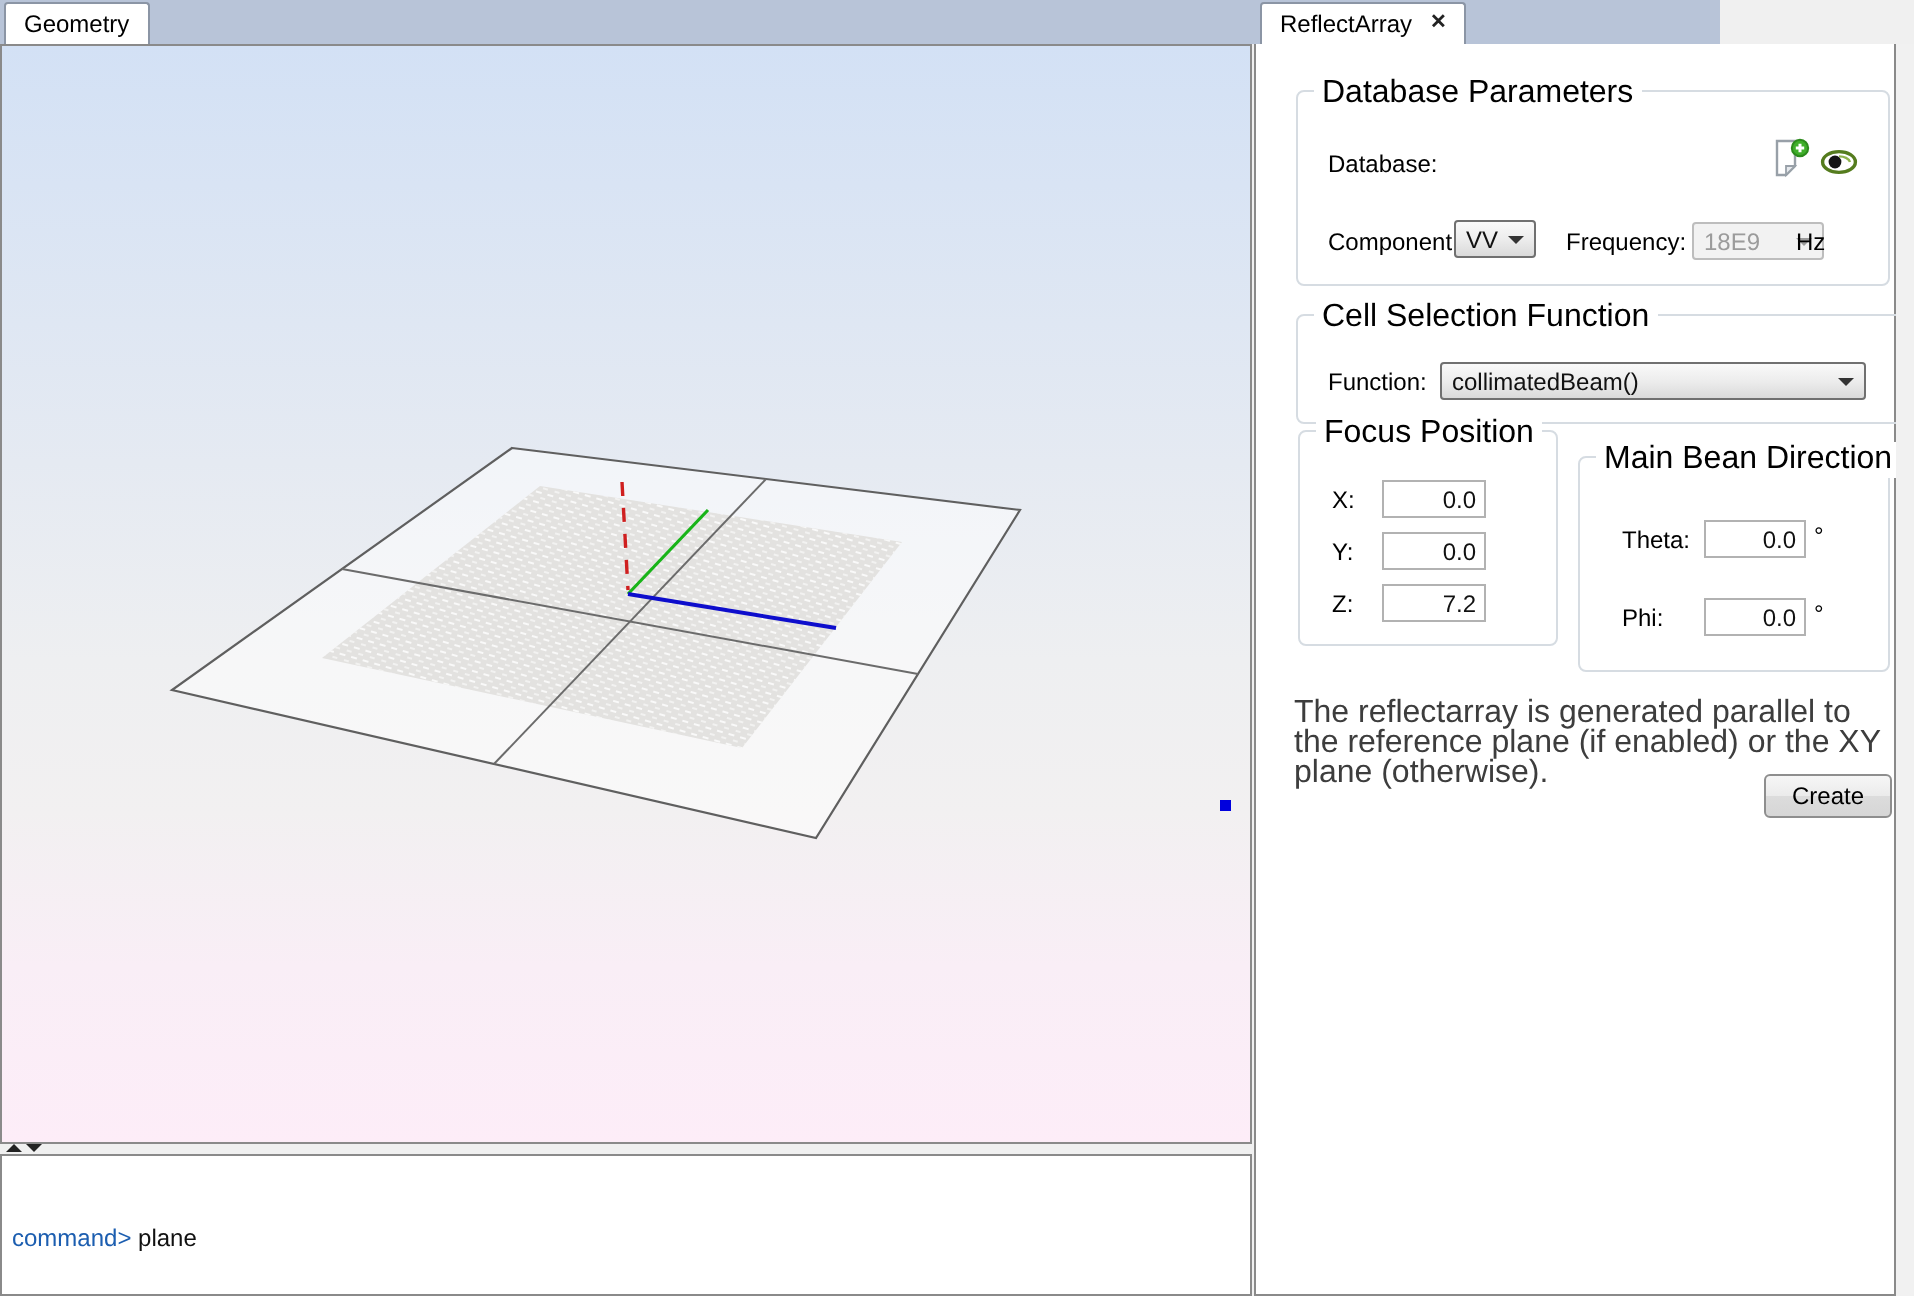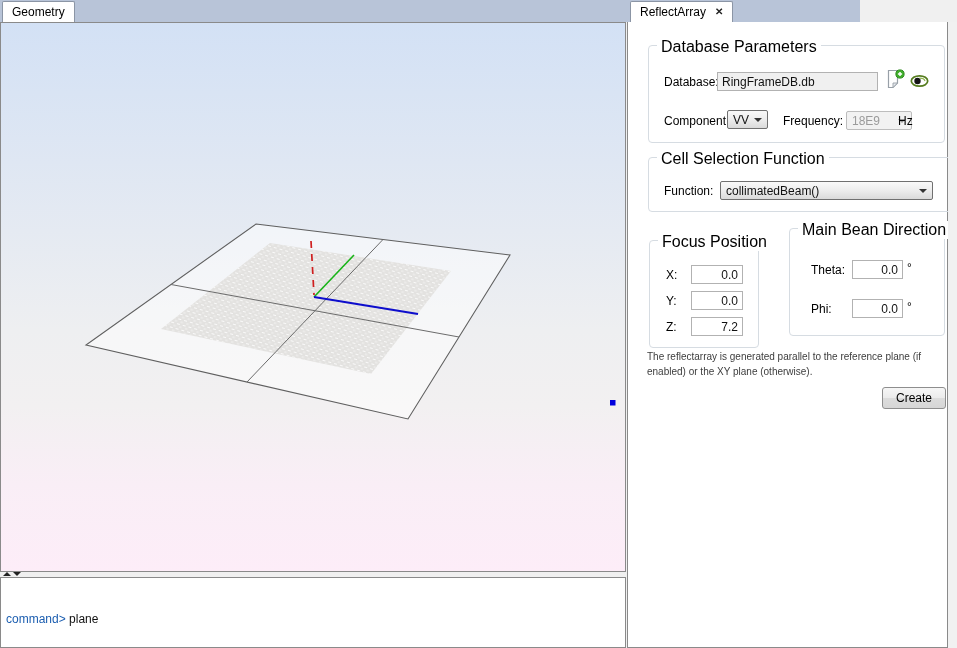--- a/index.html
+++ b/index.html
@@ -37,21 +37,21 @@
   .field { position:absolute; border:1px solid #b2b2b2; background:#fff; font-family:"Liberation Sans",sans-serif; font-size:12px; color:#111; padding:0 4px; height:19px; }
   .field.num { text-align:right; }
   .field.ro { background:#f0f0f0; }
 
   .dd { position:absolute; border:1px solid #707070; border-radius:2px; background:linear-gradient(#f9f9f9,#ececec 52%,#dadada); display:flex; align-items:center; padding:0 5px; font-size:12px; height:19px; cursor:default; }
   .dd .ddtxt { white-space:nowrap; }
   .dd .arrow { margin-left:auto; width:0; height:0; border-left:4px solid transparent; border-right:4px solid transparent; border-top:4px solid #333; }
   .dd.disabled { background:#f2f2f2; border-color:#bdbdbd; color:#9b9b9b; }
   .dd.disabled .arrow { border-top-color:#9b9b9b; }
 
-  .note { position:absolute; left:19px; top:327px; width:300px; font-size:10px; line-height:15px; color:#3d3d3d; }
+  .note { position:absolute; left:19px; top:327px; width:300px; font-size:16px; line-height:15px; color:#3d3d3d; }
   .create-btn { position:absolute; left:254px; top:365px; width:64px; height:22px; border:1px solid #8e8e8e; border-radius:3px; background:linear-gradient(#f6f6f6,#ebebeb 50%,#dcdcdc 51%,#d6d6d6); font-family:"Liberation Sans",sans-serif; font-size:12px; color:#000; }
 
   .mini-icon { position:absolute; }
 </style>
 </head>
 <body>
 
 <div class="tabbar">
   <div class="tab tab-left">
     <span>Geometry</span>
@@ -101,21 +101,20 @@
   
   
   
 </div>
 
 <div class="rpane">
 
   <div class="gb" style="left:20px; top:23px; width:297px; height:98px;">
     <span class="gb-title">Database Parameters</span>
     <span class="lbl" style="left:15px; top:29px;">Database:</span>
-    <input class="field ro" style="left: 68px; top: 26px; width: 161px;" readonly="" value="RingFrameDB.db">
     <span class="mini-icon" style="left:238px; top:23px;">
       <svg width="18" height="20">
         <path d="M1.5 1.5 h9 v12.5 l-4.5 4.5 h-4.5 z" fill="#ffffff" stroke="#98a0a8" stroke-width="1.2"></path>
         <path d="M10.5 14 l-4.5 4.5 v-4.5 z" fill="#e6e9ed" stroke="#98a0a8" stroke-width="0.9"></path>
         <circle cx="13" cy="5" r="4.1" fill="#3fae2a" stroke="#2c8a1c"></circle>
         <path d="M13 2.9 v4.2 M10.9 5 h4.2" stroke="#ffffff" stroke-width="1.5"></path>
       </svg>
     </span>
     <span class="mini-icon" style="left:261px; top:28px;">
       <svg width="19" height="14">
@@ -139,21 +138,21 @@
 
   <div class="gb" style="left:20px; top:135px; width:351px; height:55px;">
     <span class="gb-title">Cell Selection Function</span>
     <span class="lbl" style="left:15px; top:26px;">Function:</span>
     <div class="dd" style="left:71px; top:23px; width:213px;">
       <span class="ddtxt">collimatedBeam()</span>
       <span class="arrow"></span>
     </div>
   </div>
 
-  <div class="gb" style="left:21px; top:218px; width:110px; height:108px;">
+  <div class="gb" style="left:21px; top:193px; width:130px; height:108px;">
     <span class="gb-title">Focus Position</span>
     <span class="lbl" style="left:16px; top:27px;">X:</span>
     <input class="field num" style="left: 41px; top: 24px; width: 52px;" value="0.0">
     <span class="lbl" style="left:16px; top:53px;">Y:</span>
     <input class="field num" style="left: 41px; top: 50px; width: 52px;" value="0.0">
     <span class="lbl" style="left:16px; top:79px;">Z:</span>
     <input class="field num" style="left: 41px; top: 76px; width: 52px;" value="7.2">
   </div>
 
   <div class="gb" style="left:161px; top:206px; width:156px; height:108px;">

